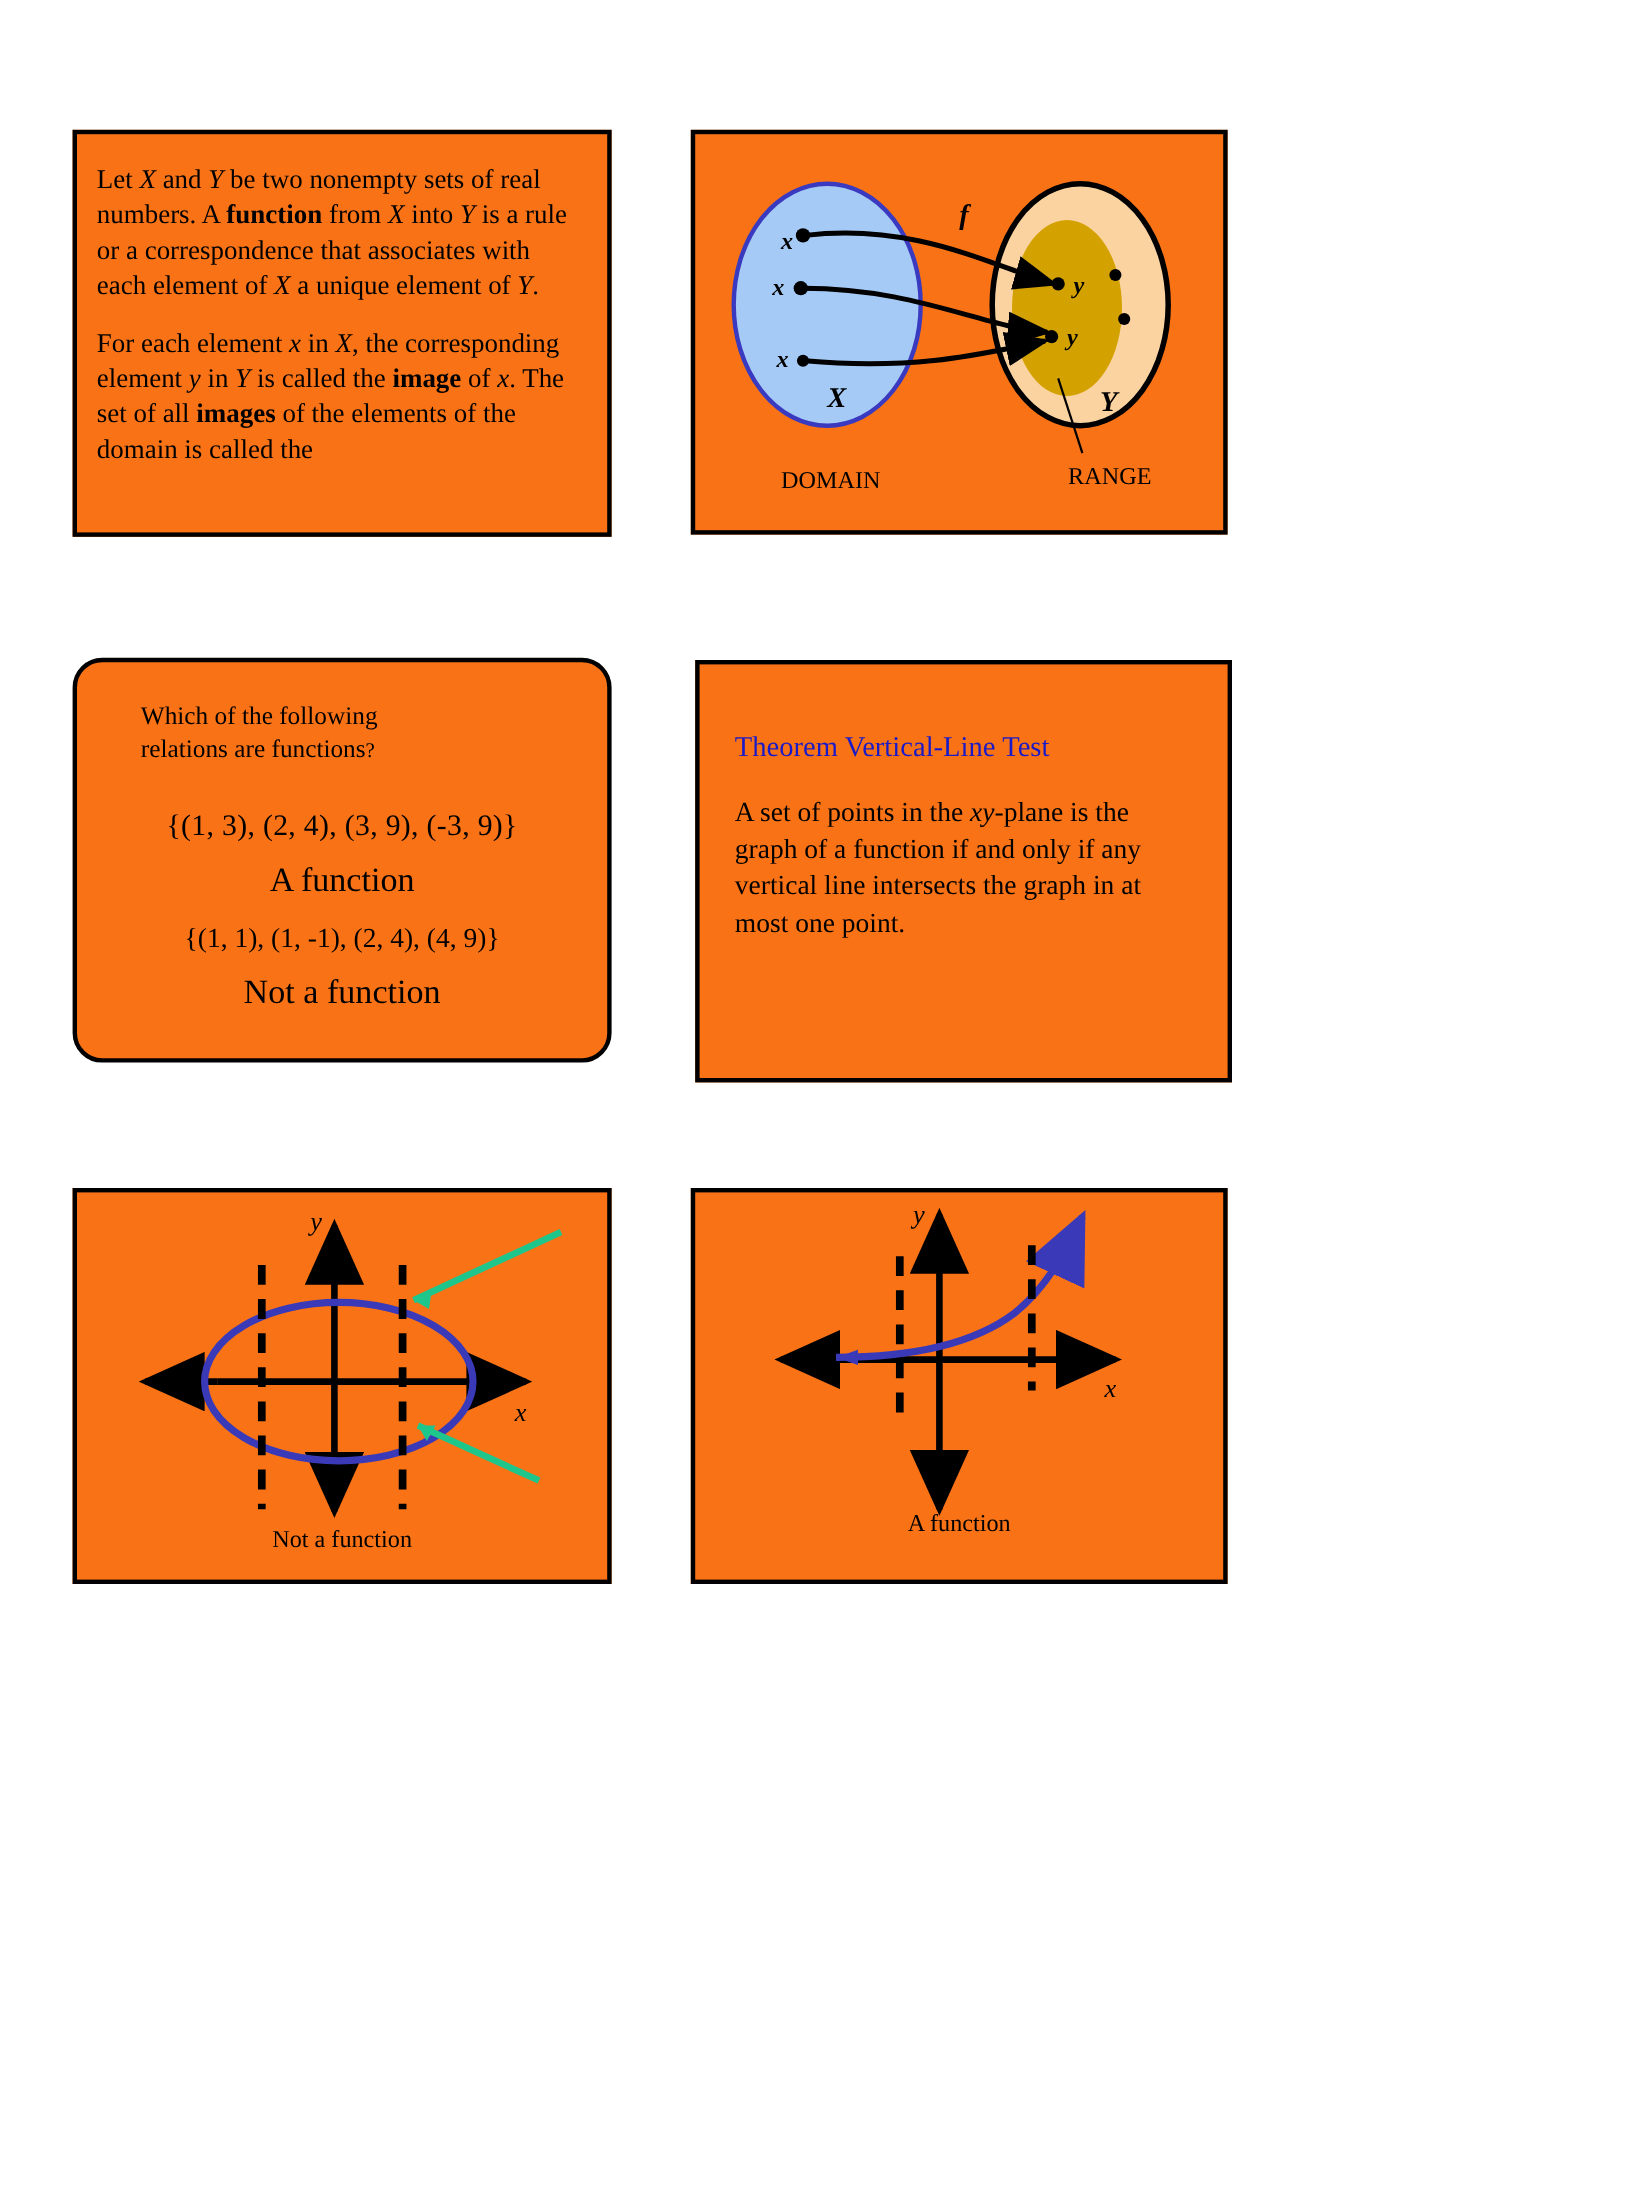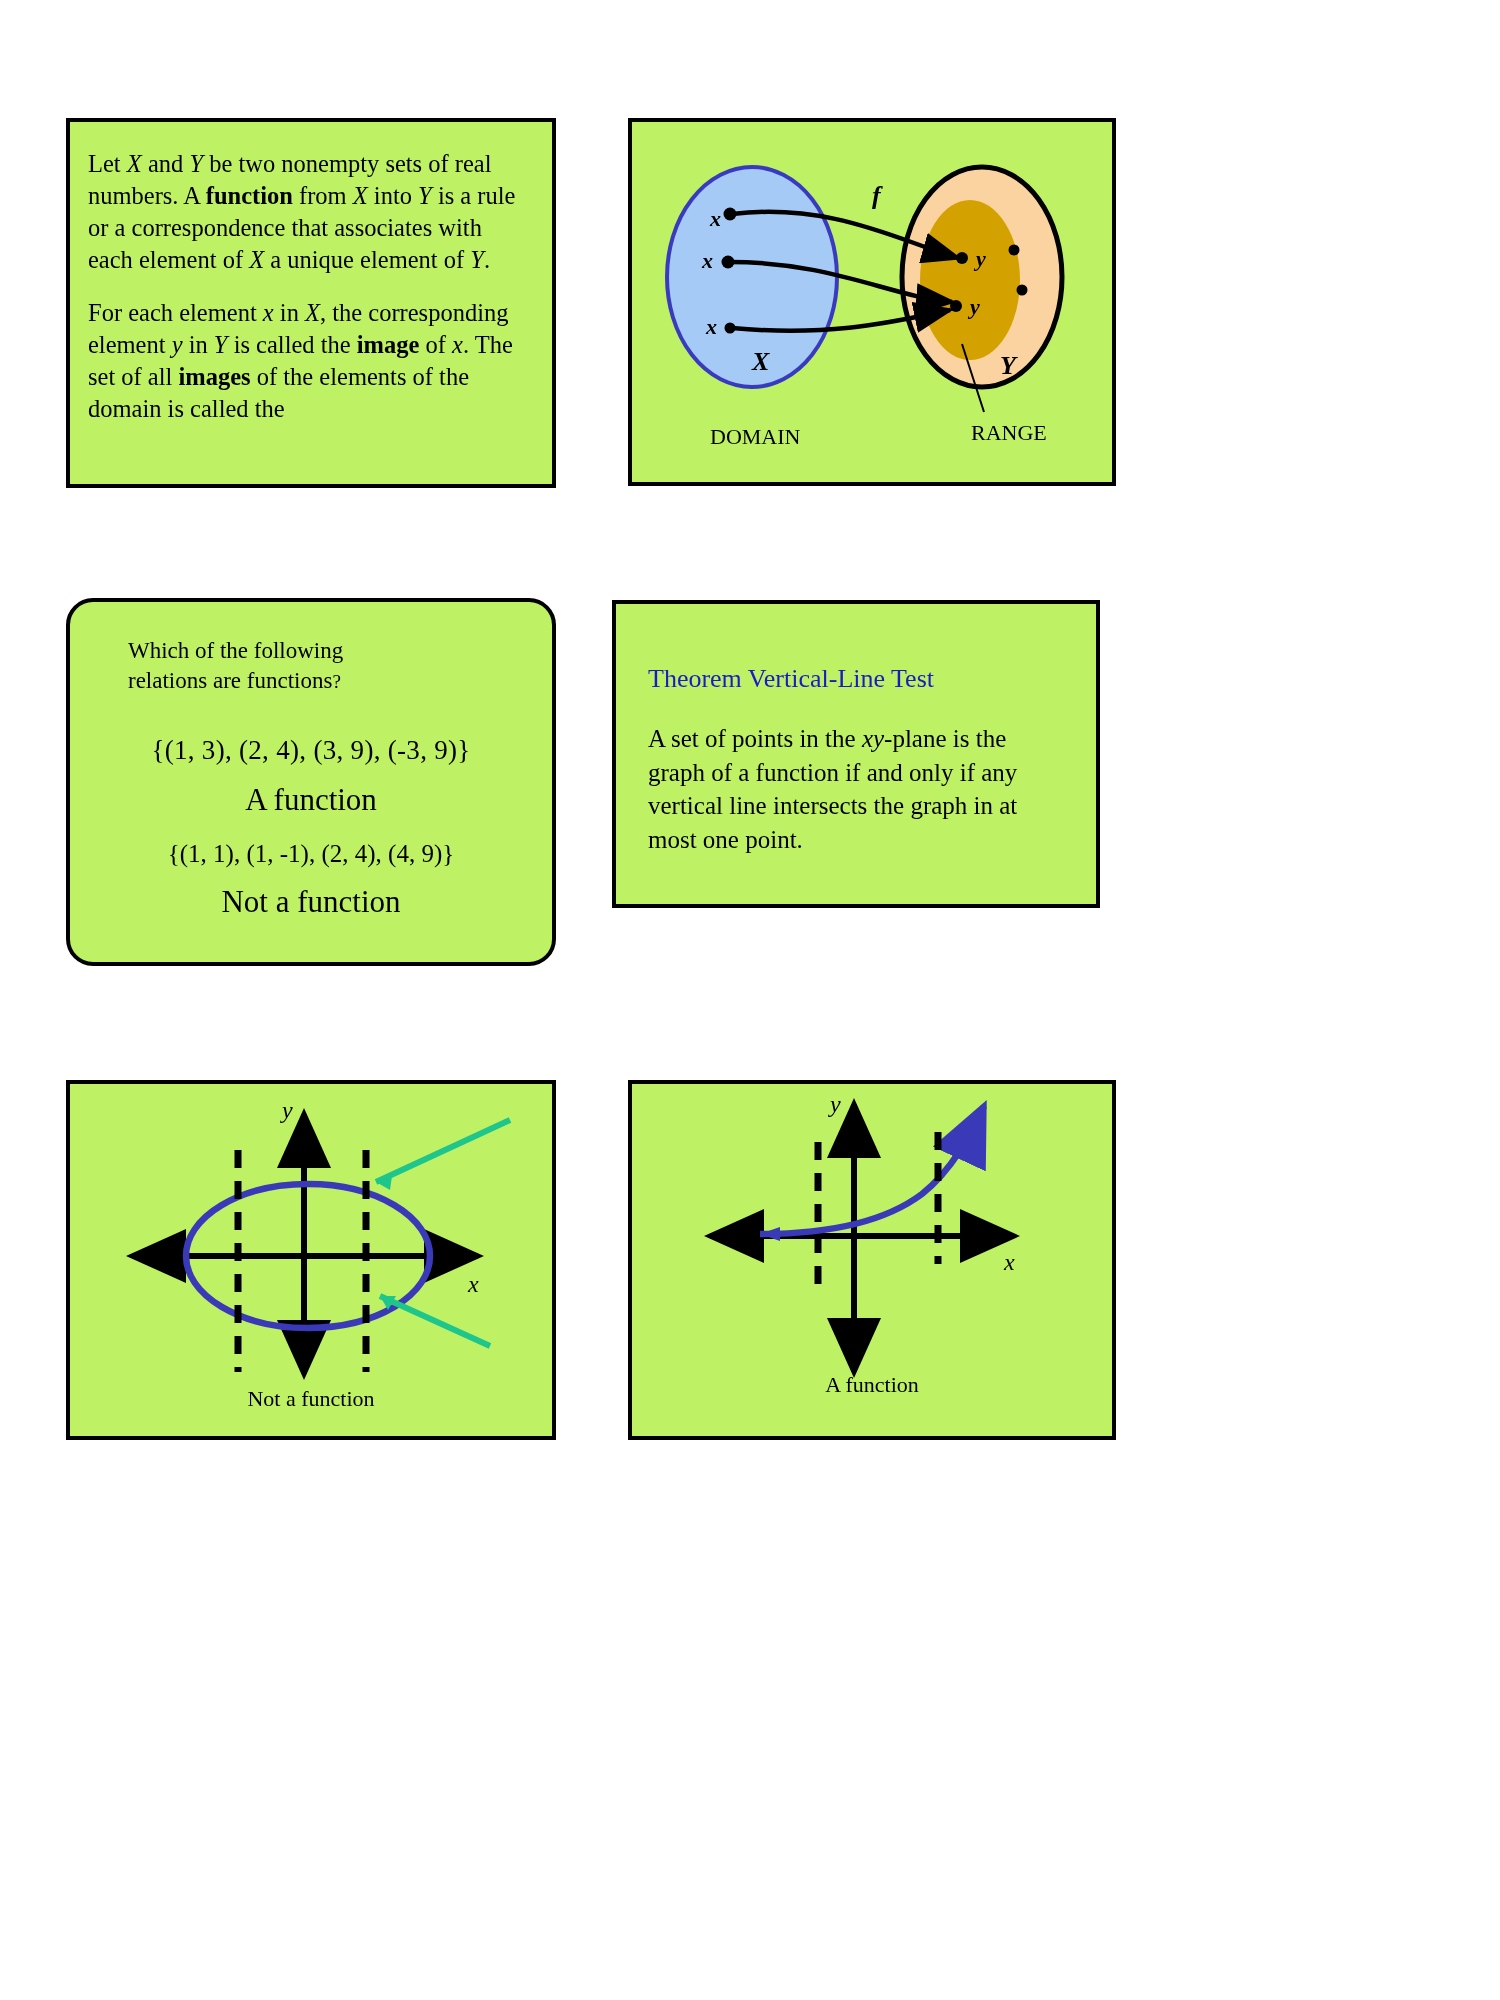--- a/index.html
+++ b/index.html
@@ -20,28 +20,28 @@
     position: absolute;
     inset: 0;
     width: 1500px;
     height: 2000px;
   }
   
   .panel {
     position: absolute;
     box-sizing: border-box;
     border: 4px solid #000000;
-    background: #bef264;
+    background: #f97316;
     overflow: hidden;
   }
   
   #panel-definition   { left: 66px;  top: 118px;  width: 490px; height: 370px; }
   #panel-mapping      { left: 628px; top: 118px;  width: 488px; height: 368px; }
   #panel-relations    { left: 66px;  top: 598px;  width: 490px; height: 368px; border-radius: 27px; }
-  #panel-theorem      { left: 612px; top: 600px;  width: 488px; height: 308px; }
+  #panel-theorem      { left: 632px; top: 600px;  width: 488px; height: 384px; }
   #panel-ellipse      { left: 66px;  top: 1080px; width: 490px; height: 360px; }
   #panel-exponential  { left: 628px; top: 1080px; width: 488px; height: 360px; }
 
   
   .def-body {
     padding: 26px 24px 0 18px;
     font-size: 24.5px;
     line-height: 1.30;
   }
   .def-body p { margin: 0; }

